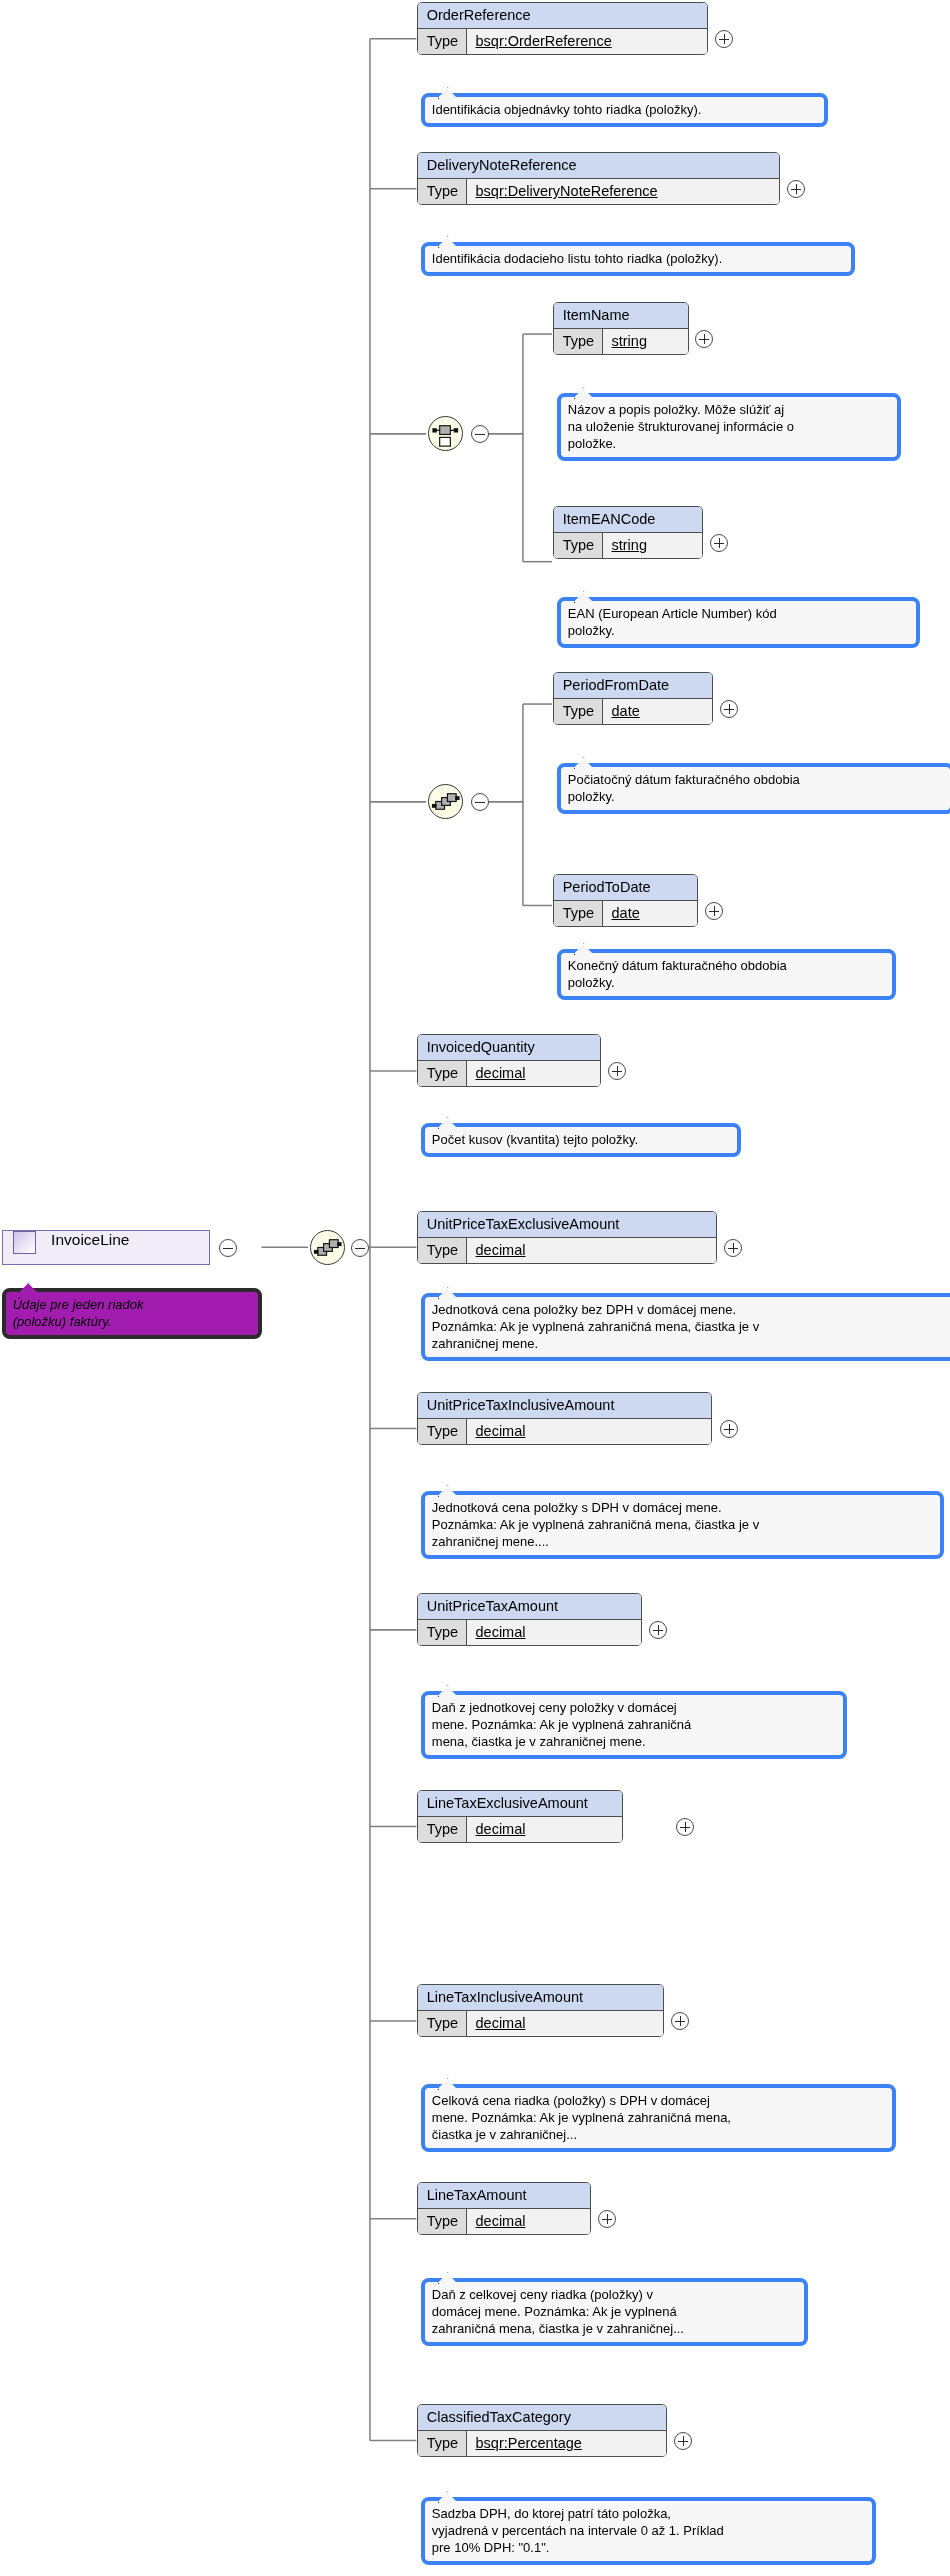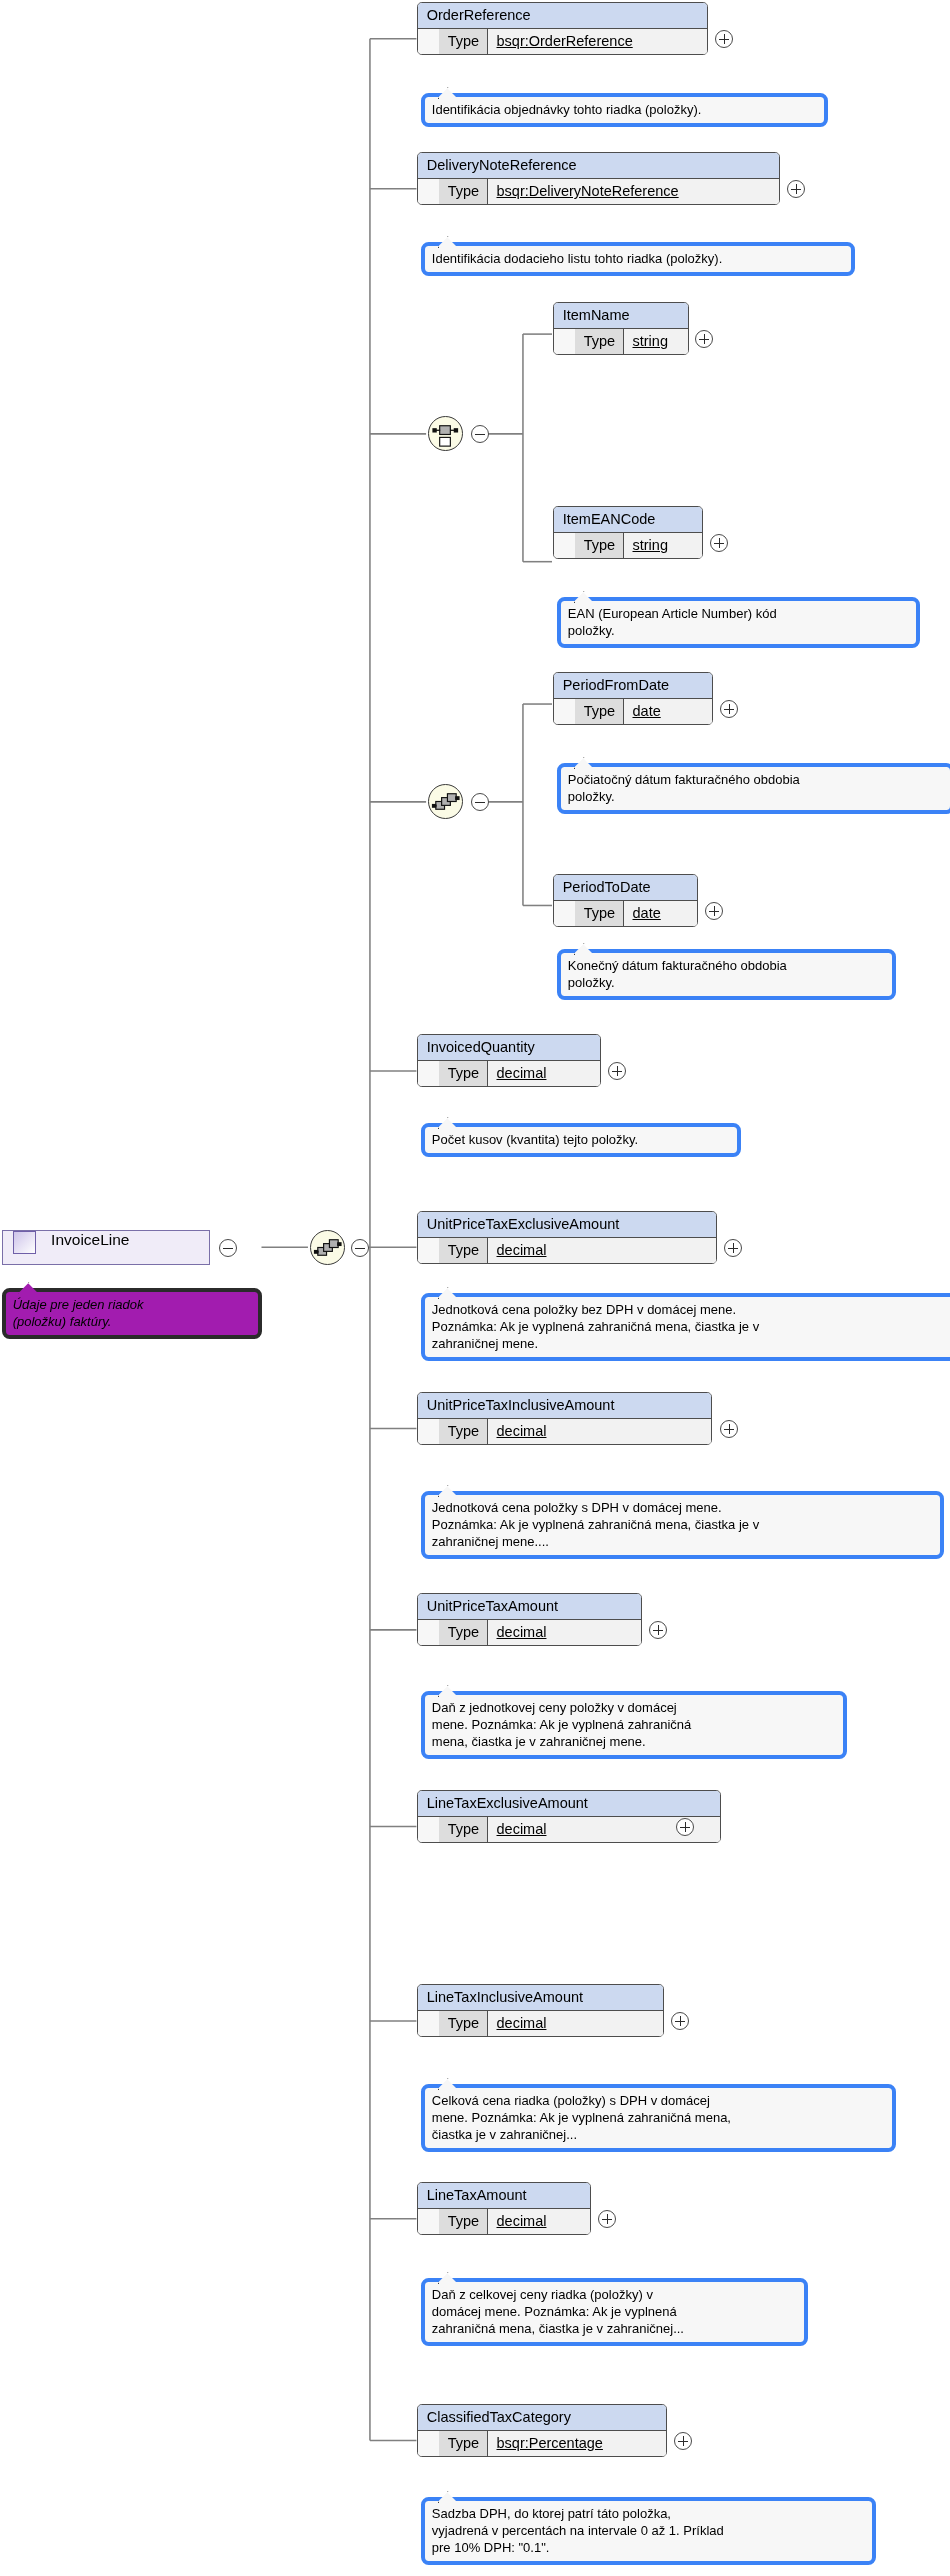--- a/index.html
+++ b/index.html
@@ -35,21 +35,20 @@
     font-size:14.5px;
     line-height:16.5px;
     background:#f7f7f7;
   }
   .node .typekey{
     background:#dddddd;
     border-right:1px solid #4d4d4d;
     padding:3.9px 7.7px 4.8px 8.7px;
     white-space:nowrap;
     color:#000;
-    margin-left:21px;
   }
   .node .typeval{
     background:#f2f2f2;
     padding:3.9px 8.7px 4.8px 8.7px;
     white-space:nowrap;
     color:#000;
     flex:1;
     text-decoration:underline;
   }
 
@@ -257,20 +256,23 @@
     <div class="title">ItemName</div>
     <div class="typerow">
       <div class="typekey">Type</div>
       <div class="typeval">string</div>
     </div>
   </div>
   <div class="tog" style="left:695px;top:330px;">
       <i class="h"></i>
       <i class="v"></i>
     </div>
+  <div class="ann" style="left:557px;top:393px;width:344px;">Názov a popis položky. Môže slúžiť aj
+na uloženie štrukturovanej informácie o
+položke.</div>
 
   <div class="node" style="left:553px;top:506px;width:150px;">
     <div class="title">ItemEANCode</div>
     <div class="typerow">
       <div class="typekey">Type</div>
       <div class="typeval">string</div>
     </div>
   </div>
   <div class="tog" style="left:710px;top:534px;">
       <i class="h"></i>
@@ -379,21 +381,21 @@
     </div>
   </div>
   <div class="tog" style="left:649px;top:1621px;">
       <i class="h"></i>
       <i class="v"></i>
     </div>
   <div class="ann" style="left:421px;top:1691px;width:426px;">Daň z jednotkovej ceny položky v domácej
 mene. Poznámka: Ak je vyplnená zahraničná
 mena, čiastka je v zahraničnej mene.</div>
 
-  <div class="node" style="left:417px;top:1790px;width:304px;">
+  <div class="node" style="left:417px;top:1790px;width:206px;">
     <div class="title">LineTaxExclusiveAmount</div>
     <div class="typerow">
       <div class="typekey">Type</div>
       <div class="typeval">decimal</div>
     </div>
   </div>
   <div class="tog" style="left:676px;top:1818px;">
       <i class="h"></i>
       <i class="v"></i>
     </div>

